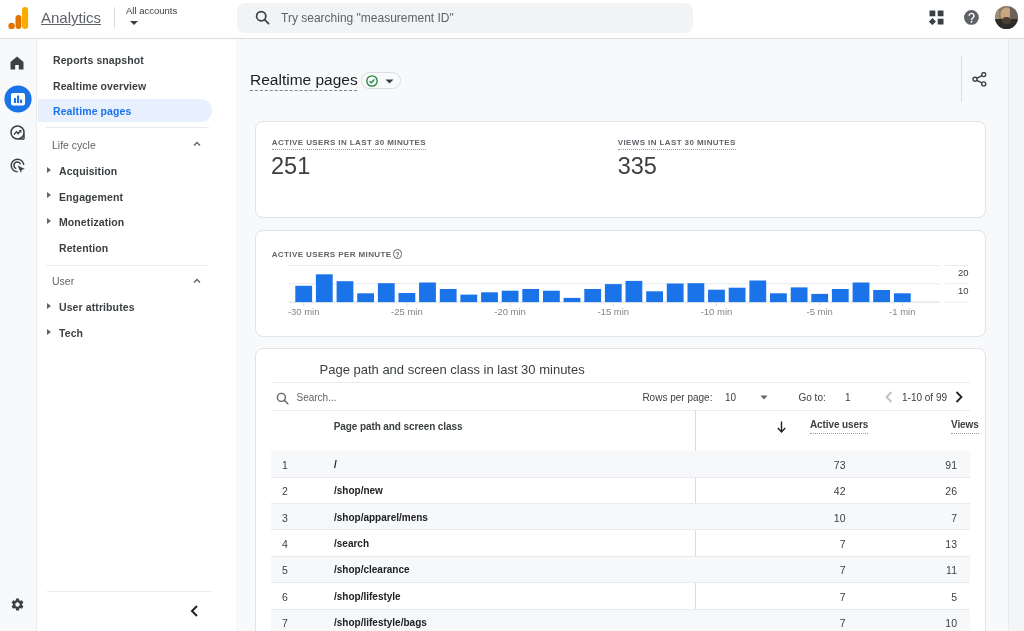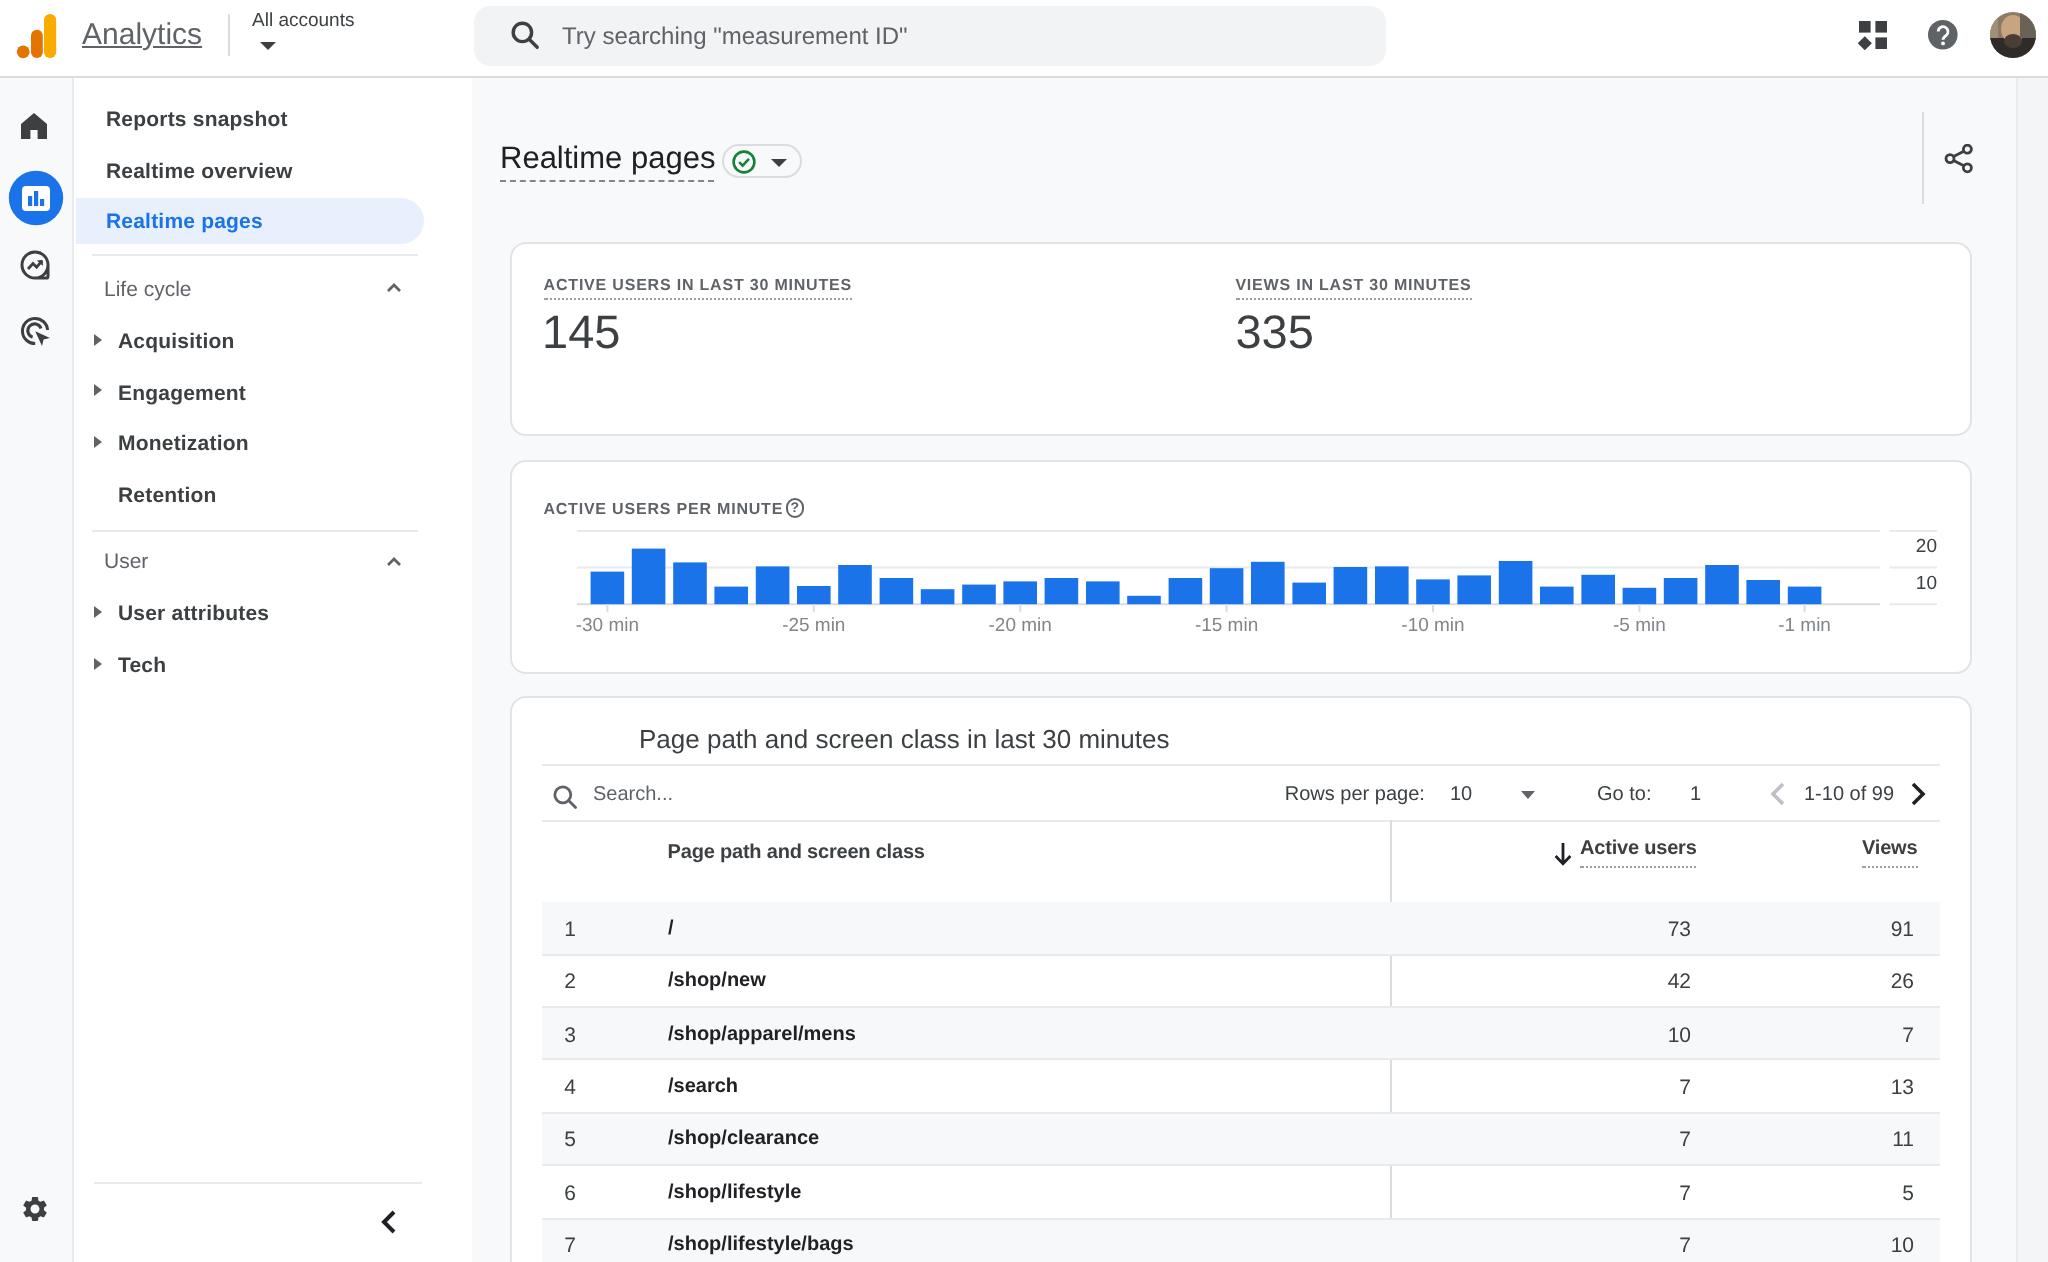--- a/index.html
+++ b/index.html
@@ -39,21 +39,21 @@
 .mlabel {position:absolute;font-size:8px;line-height:8px;font-weight:700;letter-spacing:0.4px;color:#5f6368;
  padding-bottom:2.4px;border-bottom:1px dotted #9aa0a6;}
 .mval {font-size:23.5px;color:#3c4043;}
 .axl {font-size:9.5px;fill:#80868b;font-family:"Liberation Sans",sans-serif;}
 .ayl {font-size:9.5px;fill:#3c4043;font-family:"Liberation Sans",sans-serif;}
 
 #c3title {position:absolute;left:271.5px;top:362px;font-size:13px;color:#3c4043;padding-left:48px;}
 .tb {position:absolute;font-size:10px;color:#3c4043;text-align:right;}
 .tbg {position:absolute;font-size:10px;color:#5f6368;}
 .hcell {position:absolute;font-size:10px;font-weight:700;color:#3c4043;letter-spacing:-0.1px;}
-.hud {border-bottom:1px dotted #9aa0a6;padding-bottom:3.5px;}
+.hud {border-bottom:1px dotted #9aa0a6;padding-bottom:3.5px;margin-left:20px;}
 .trow {position:absolute;left:270.5px;width:699.8px;height:26.4px;border-bottom:1px solid #e8eaed;}
 .rnum {position:absolute;left:0px;width:29px;top:7.5px;text-align:center;font-size:10.5px;color:#3c4043;}
 .rpath {position:absolute;left:63.5px;top:7.5px;font-size:10px;font-weight:700;color:#202124;}
 .rval {position:absolute;top:7.5px;font-size:10.5px;color:#3c4043;}
 </style></head>
 <body>
 
 <div id="header">
   <svg class="abs" style="left:7px;top:5px" width="24" height="26" viewBox="0 0 24 26">
     <rect x="15" y="2" width="6.1" height="22" rx="3" fill="#f9ab00"></rect>
@@ -177,21 +177,21 @@
 <svg class="abs" style="left:972px;top:72px" width="15" height="15" viewBox="0 0 15 15">
   <circle cx="3" cy="7.3" r="2" fill="none" stroke="#3c4043" stroke-width="1.4"></circle>
   <circle cx="11.7" cy="2.6" r="2" fill="none" stroke="#3c4043" stroke-width="1.4"></circle>
   <circle cx="11.7" cy="11.9" r="2" fill="none" stroke="#3c4043" stroke-width="1.4"></circle>
   <line x1="4.8" y1="6.3" x2="9.9" y2="3.6" stroke="#3c4043" stroke-width="1.4"></line>
   <line x1="4.8" y1="8.3" x2="9.9" y2="10.9" stroke="#3c4043" stroke-width="1.4"></line>
 </svg>
 
 <div class="card" style="left:254.5px;top:121px;width:731.8px;height:97px"></div>
 <div class="mlabel" style="left:271.8px;top:139px">ACTIVE USERS IN LAST 30 MINUTES</div>
-<div class="abs mval" style="left:271px;top:152.5px">145</div>
+<div class="abs mval" style="left:271px;top:152.5px">251</div>
 <div class="mlabel" style="left:617.7px;top:139px">VIEWS IN LAST 30 MINUTES</div>
 <div class="abs mval" style="left:617.7px;top:152.5px">335</div>
 
 <div class="card" style="left:254.5px;top:230.4px;width:731.8px;height:106.5px"></div>
 <div class="abs" style="left:271.7px;top:249.5px;font-size:8px;font-weight:700;letter-spacing:0.4px;color:#5f6368;">ACTIVE USERS PER MINUTE</div>
 <div class="abs" style="left:392.6px;top:249.4px;width:9.5px;height:9.5px;border:1px solid #5f6368;border-radius:50%;
   font-size:7px;font-weight:700;color:#5f6368;text-align:center;line-height:9px;">?</div>
 <svg class="abs" style="left:254.5px;top:230.4px" width="731.8" height="106.5" viewBox="0 0 731.8 106.5">
   <line x1="33.5" y1="35.5" x2="685.1" y2="35.5" stroke="#e8eaed" stroke-width="1"></line>
   <line x1="33.5" y1="53.8" x2="685.1" y2="53.8" stroke="#e8eaed" stroke-width="1"></line>

